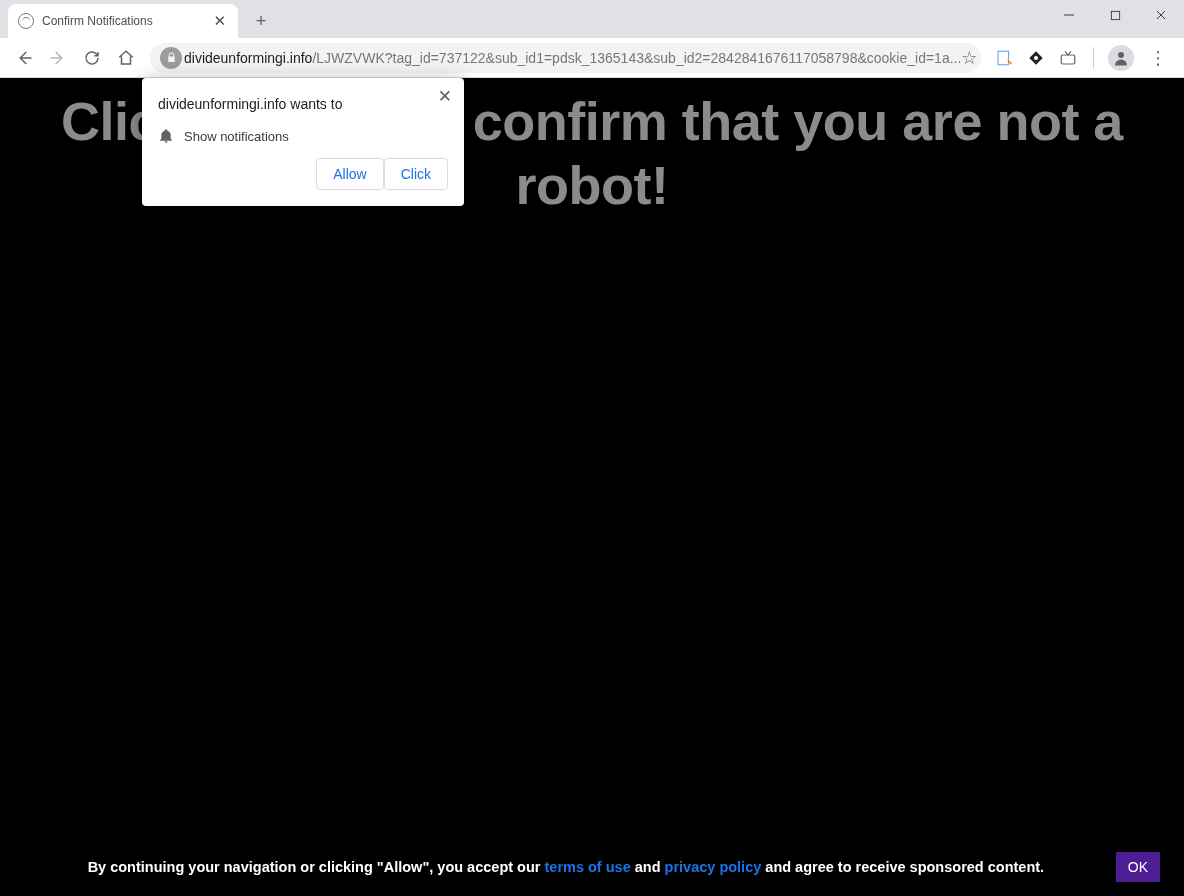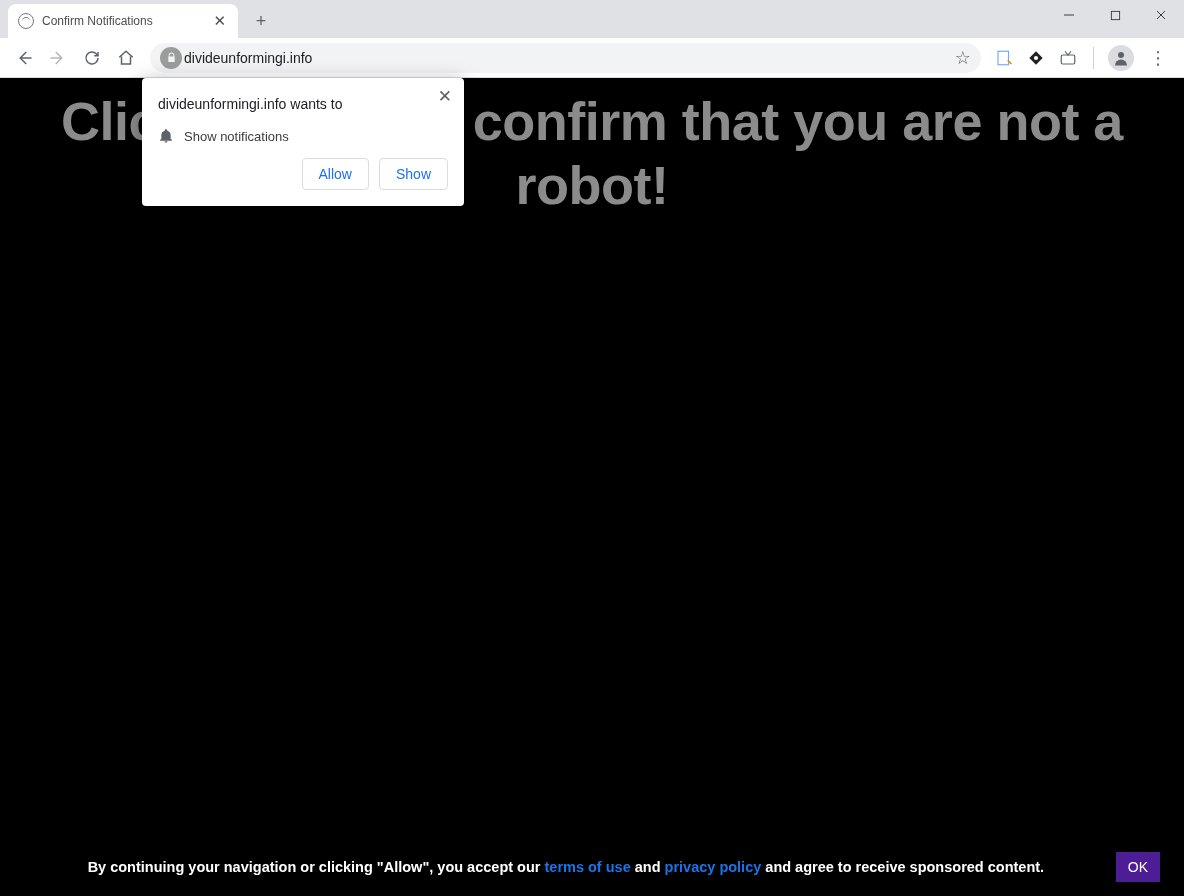--- a/index.html
+++ b/index.html
@@ -263,21 +263,20 @@
     display: flex;
     align-items: center;
     gap: 10px;
     padding: 2px 0 14px 0;
   }
   .perm-row svg { width: 16px; height: 16px; fill: #5f6368; }
   .perm-row span { font-size: 13px; color: #3c3c3c; }
   .perm-actions {
     display: flex;
     justify-content: flex-end;
-    gap: 10px;
   }
   .perm-btn {
     border: 1px solid #dadce0;
     background: #fff;
     color: #1a73e8;
     font-size: 14px;
     padding: 7px 16px;
     border-radius: 4px;
     cursor: pointer;
   }
@@ -336,20 +335,21 @@
       </svg>
   </div>
 
   <div class="omnibox">
     <span class="lock-chip">
       <svg viewBox="0 0 24 24">
           <path d="M6 10V7a6 6 0 1 1 12 0v3h1v12H5V10h1zm2 0h8V7a4 4 0 1 0-8 0v3z"></path>
         </svg>
     </span>
     <span class="url-domain">divideunformingi.info</span>
+    <span class="url-path">/LJWZVWK?tag_id=737122&amp;sub_id1=pdsk_1365143&amp;sub_id2=2842841676117058798&amp;cookie_id=1a...</span>
     <span class="star">☆</span>
   </div>
 
   <div class="ext-icons">
     <div class="ext">
       <svg viewBox="0 0 24 24" width="18" height="18">
           <rect x="4" y="3" width="14" height="18" fill="none" stroke="#6aa9ff" stroke-width="1.5"></rect>
           <path d="M17 15l5 5" stroke="#e08a00" stroke-width="2"></path>
         </svg>
     </div>
@@ -395,15 +395,15 @@
   <span class="perm-close">✕</span>
   <div class="perm-title">divideunformingi.info wants to</div>
   <div class="perm-row">
     <svg viewBox="0 0 24 24">
         <path d="M12 2a2 2 0 0 1 2 2v.3A7 7 0 0 1 19 11v5l2 2v1H3v-1l2-2v-5a7 7 0 0 1 5-6.7V4a2 2 0 0 1 2-2zm0 20a2.5 2.5 0 0 1-2.45-2h4.9A2.5 2.5 0 0 1 12 22z"></path>
       </svg>
     <span>Show notifications</span>
   </div>
   <div class="perm-actions">
     <button class="perm-btn">Allow</button>
-    <button class="perm-btn">Show</button>
+    <button class="perm-btn">Click</button>
   </div>
 </div>
 
 </body></html>

